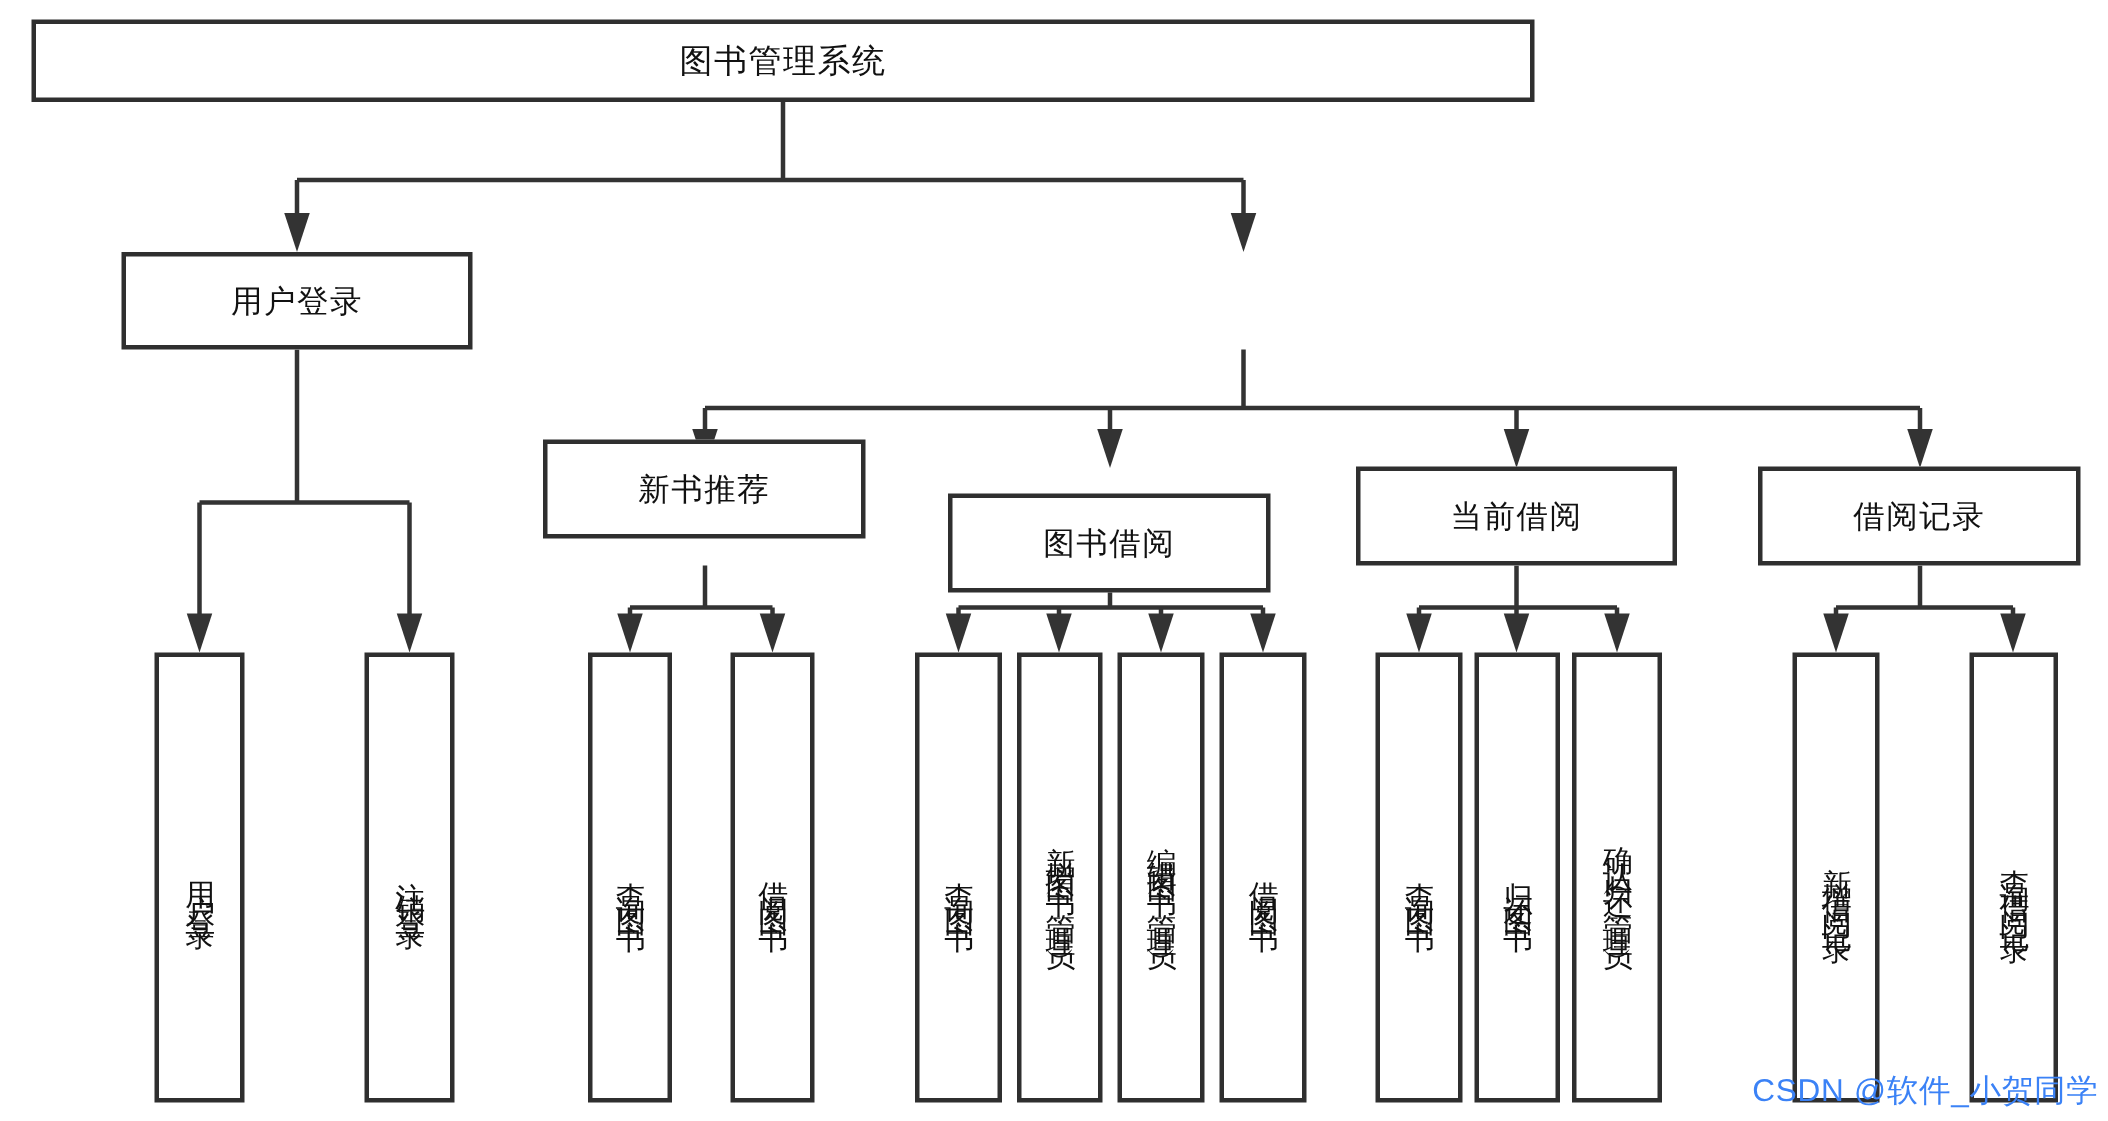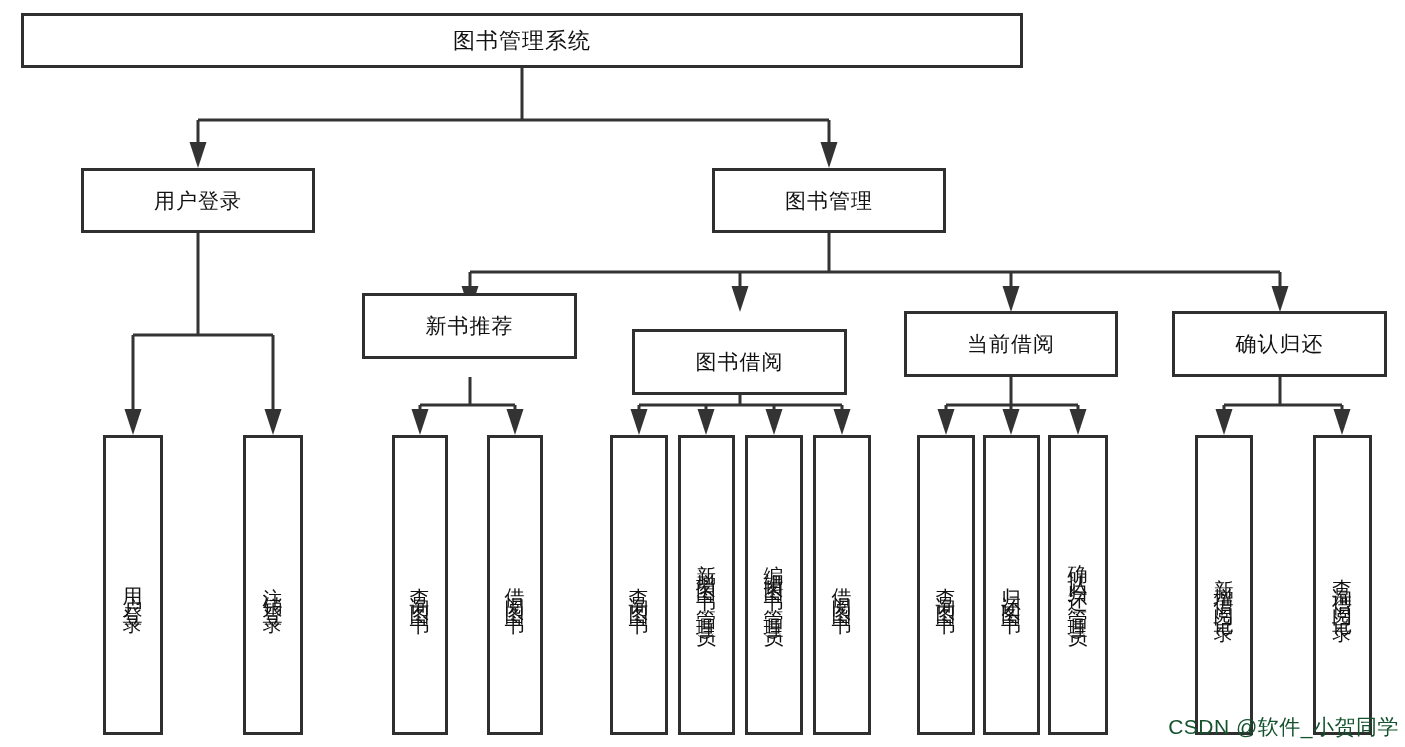--- a/index.html
+++ b/index.html
@@ -29,21 +29,21 @@
     font-size:20px;
     letter-spacing:9px;
     line-height:1;
     margin-bottom:-9px;
     white-space:nowrap;
   }
   .watermark{
     position:absolute;
     right:6px;top:713px;
     font-size:21px;
-    color:#14532d;
+    color:#3b82f6;
     letter-spacing:0.5px;
     z-index:5;
     white-space:nowrap;
   }
 </style>
 </head>
 <body>
 
 <div class="canvas">
 
@@ -79,35 +79,32 @@
     </g>
   </svg>
 
   <div class="node hbox root" style="left:21px;top:13px;width:1002px;height:55px;">
     <span>图书管理系统</span>
   </div>
 
   <div class="node hbox" style="left:81px;top:168px;width:234px;height:65px;">
     <span>用户登录</span>
   </div>
-  <div class="node hbox" style="left:712px;top:168px;width:234px;height:65px;">
-    <span>图书管理</span>
-  </div>
 
   <div class="node hbox" style="left:362px;top:293px;width:215px;height:66px;">
     <span>新书推荐</span>
   </div>
   <div class="node hbox" style="left:632px;top:329px;width:215px;height:66px;">
     <span>图书借阅</span>
   </div>
   <div class="node hbox" style="left:904px;top:311px;width:214px;height:66px;">
     <span>当前借阅</span>
   </div>
   <div class="node hbox" style="left:1172px;top:311px;width:215px;height:66px;">
-    <span>确认归还</span>
+    <span>借阅记录</span>
   </div>
 
   <div class="node vbox" style="left:103px;top:435px;width:60px;height:300px;">
     <span class="vlabel">用户登录</span>
   </div>
   <div class="node vbox" style="left:243px;top:435px;width:60px;height:300px;">
     <span class="vlabel">注销登录</span>
   </div>
 
   <div class="node vbox" style="left:392px;top:435px;width:56px;height:300px;">

